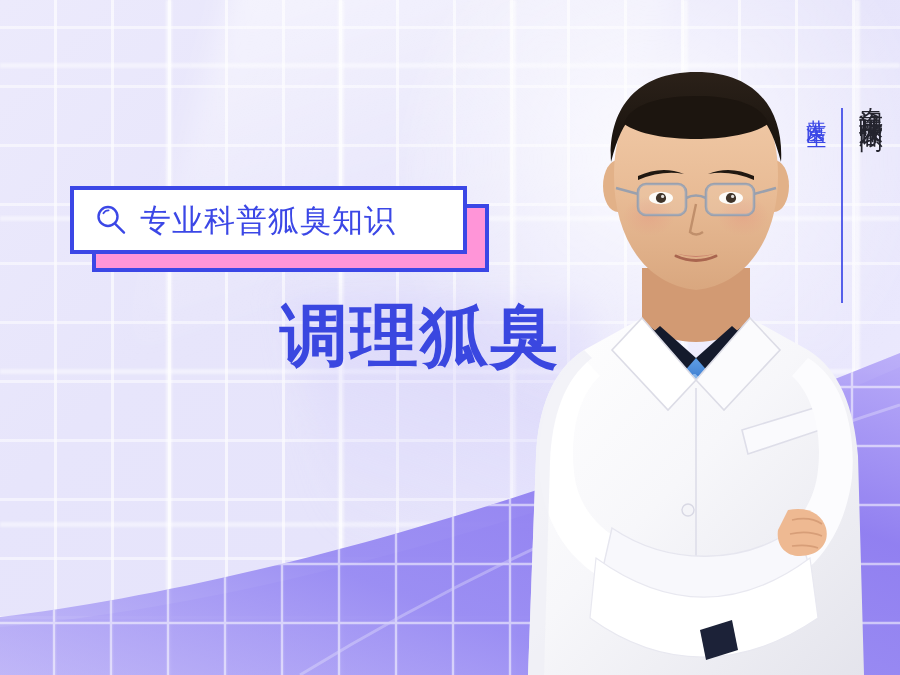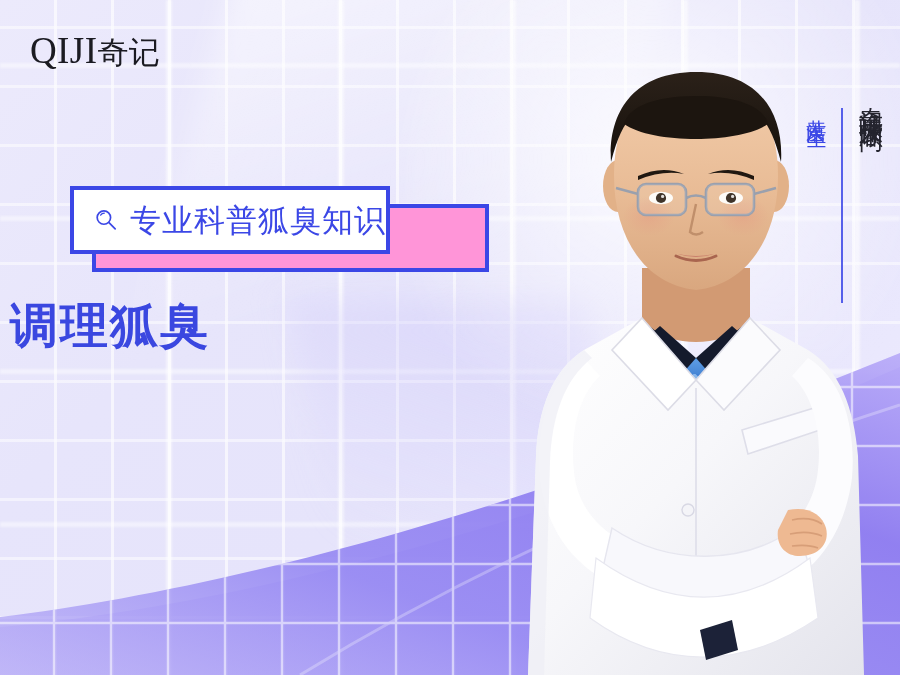--- a/index.html
+++ b/index.html
@@ -76,37 +76,37 @@
   }
   .logo .cn{font-family:"DejaVu Sans","Liberation Sans",sans-serif;font-size:31px;}
 
   
   .badge-wrap{position:absolute;left:70px;top:186px;width:425px;height:90px;}
   .badge-shadow{
     position:absolute;left:22px;top:18px;width:397px;height:68px;
     background:#ff95d8;border:4px solid #3b47e6;box-sizing:border-box;
   }
   .badge-box{
-    position:absolute;left:0;top:0;width:320px;height:68px;
+    position:absolute;left:0;top:0;width:397px;height:68px;
     background:#fff;border:4px solid #3b47e6;box-sizing:border-box;
     display:flex;align-items:center;padding-left:20px;gap:12px;
   }
   .badge-text{
     font-family:"DejaVu Sans","Liberation Sans",sans-serif;
     font-size:31px;font-weight:500;color:#3b47e6;letter-spacing:1px;
     line-height:1;white-space:nowrap;
   }
 
   
   .headline{position:absolute;left:0;top:300px;width:560px;}
   .h-line{
     font-family:"DejaVu Sans","Liberation Sans",sans-serif;
     font-weight:bold;color:#3a47e0;line-height:1.06;white-space:nowrap;
   }
-  .h-line.one{font-size:48px;text-align:left;padding-left:10px;letter-spacing:2px;}
+  .h-line.one{font-size:68px;text-align:right;padding-left:10px;letter-spacing:2px;}
   .h-line.two{font-size:58px;text-align:center;margin-top:26px;letter-spacing:2px;}
 
   
   .credits{position:absolute;right:16px;top:88px;display:flex;align-items:flex-start;}
   .vcol{
     writing-mode:vertical-rl;text-orientation:upright;
     font-family:"DejaVu Sans","Liberation Sans",sans-serif;
     line-height:1.14;letter-spacing:3px;white-space:nowrap;
   }
   .vcol.name{font-size:20px;color:#3b47e6;margin-top:16px;}
@@ -274,23 +274,20 @@
              C292,498 284,486 286,472 Z" fill="#eeb992"></path>
     <path d="M300,462 Q318,458 330,466" stroke="#d79e78" stroke-width="1.6" fill="none"></path>
     <path d="M298,476 Q316,472 330,478" stroke="#d79e78" stroke-width="1.6" fill="none"></path>
     <path d="M300,488 Q316,486 326,490" stroke="#d79e78" stroke-width="1.6" fill="none"></path>
 
     <path d="M208,572 L240,562 L246,592 L214,602 Z" fill="#1c2238"></path>
 
     <path d="M36,617 L44,398 C46,352 60,312 92,292 L100,300 C72,322 60,358 58,404 L52,617 Z" fill="#eeeef5" opacity=".7"></path>
   </svg>
 
-  <div class="logo">
-    <span>QIJI</span><span class="cn">奇记</span>
-  </div>
 
   <div class="badge-wrap">
     <div class="badge-shadow"></div>
     <div class="badge-box">
       <svg width="34" height="34" viewBox="0 0 34 34">
         <circle cx="14" cy="13.5" r="9.5" fill="none" stroke="#3b47e6" stroke-width="2.4"></circle>
         <path d="M21.2,20.8 L30,29.6" stroke="#3b47e6" stroke-width="2.4" stroke-linecap="round"></path>
         <path d="M9.4,10.2 A6,6 0 0,1 14.6,7.3" fill="none" stroke="#3b47e6" stroke-width="1.8" stroke-linecap="round"></path>
       </svg>
       <span class="badge-text">专业科普狐臭知识</span>

